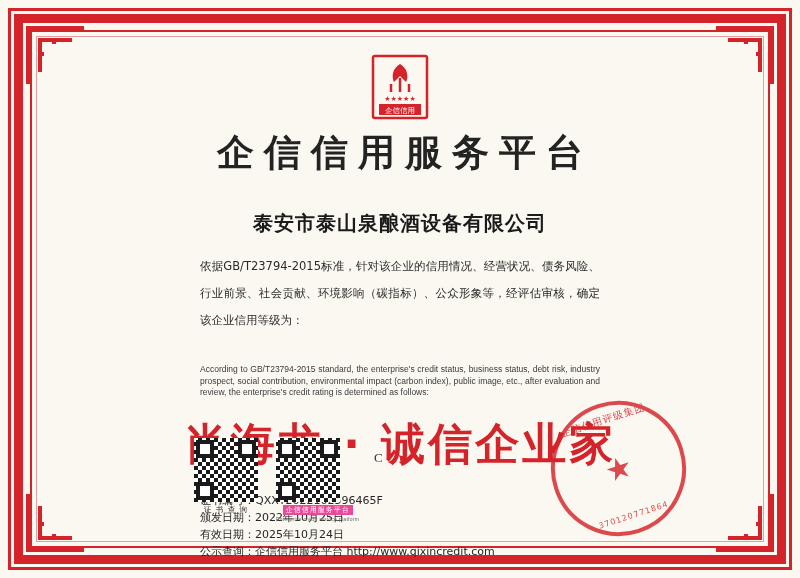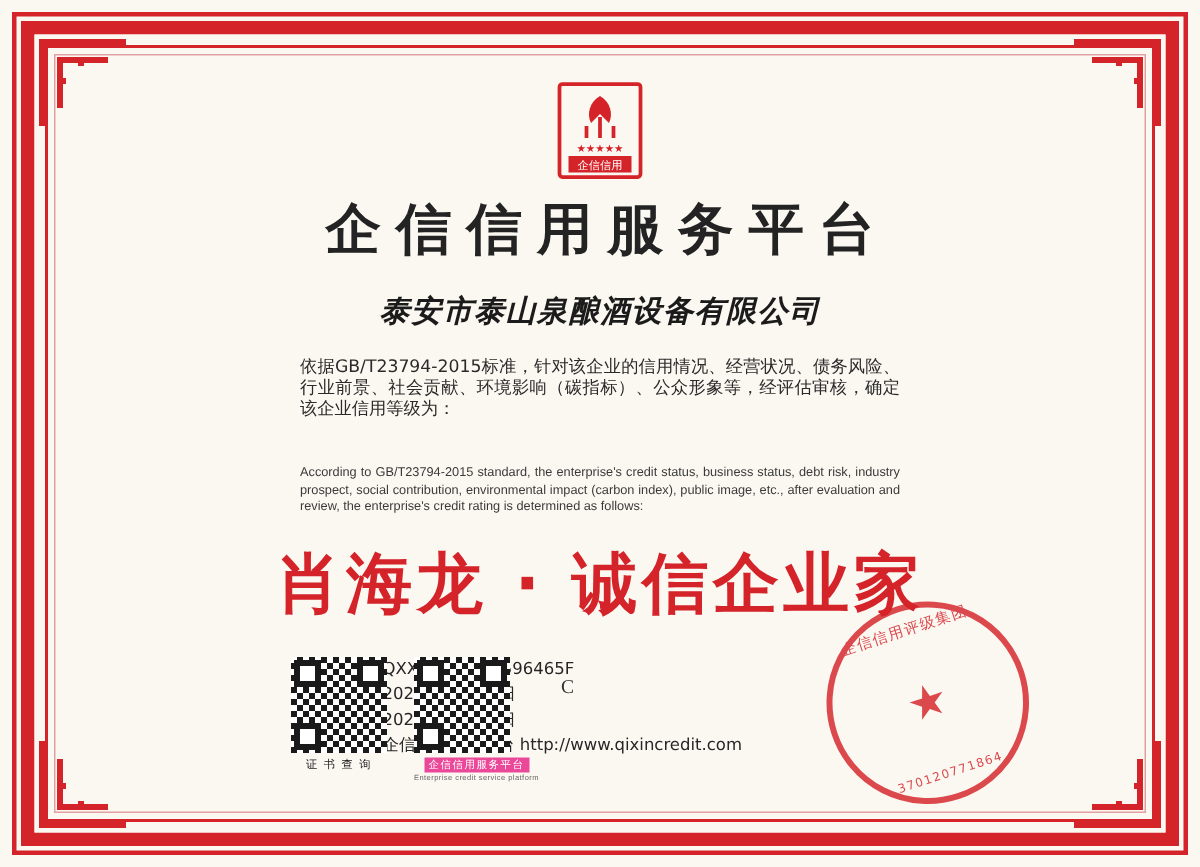--- a/index.html
+++ b/index.html
@@ -103,34 +103,33 @@
     margin-top: 8px;
     font-size: 37px;
     letter-spacing: 10px;
     font-weight: bold;
     color: #232323;
     text-indent: 10px;
     font-family: "DejaVu Sans", "Liberation Sans", sans-serif;
   }
 
   .company-name {
-    margin-top: 16px;
+    margin-top: 32px;
     font-size: 20px;
     font-weight: bold;
     color: #1b1b1b;
     letter-spacing: 1px;
     font-family: "DejaVu Sans", "Liberation Sans", sans-serif;
-    font-style: italic;
   }
 
   .body-cn {
     margin: 16px auto 0;
     width: 400px;
     font-size: 11.5px;
-    line-height: 14px;
+    line-height: 27px;
     color: #2a2a2a;
     text-align: justify;
     font-family: "DejaVu Sans", "Liberation Sans", sans-serif;
   }
 
   .body-en {
     margin: 30px auto 0;
     width: 400px;
     font-size: 8.5px;
     line-height: 11.5px;

